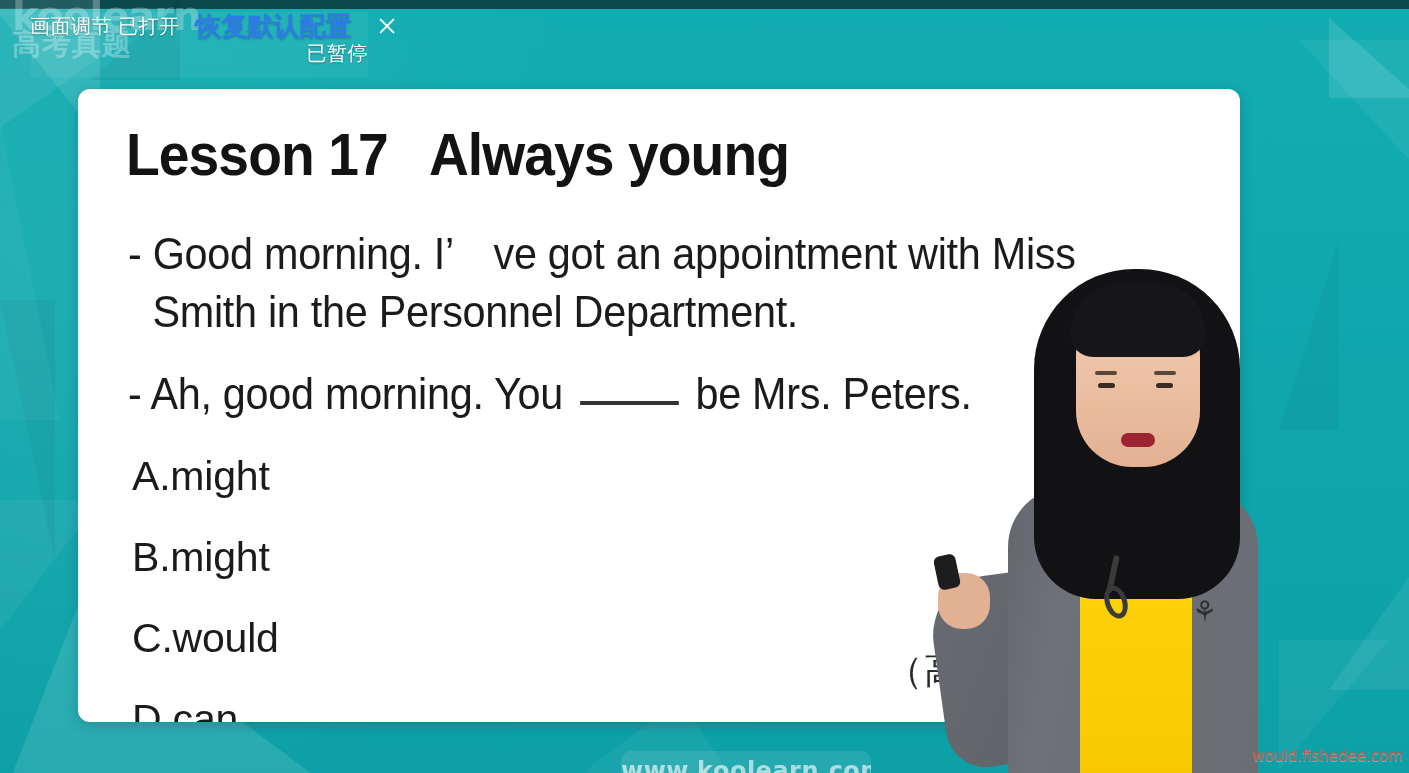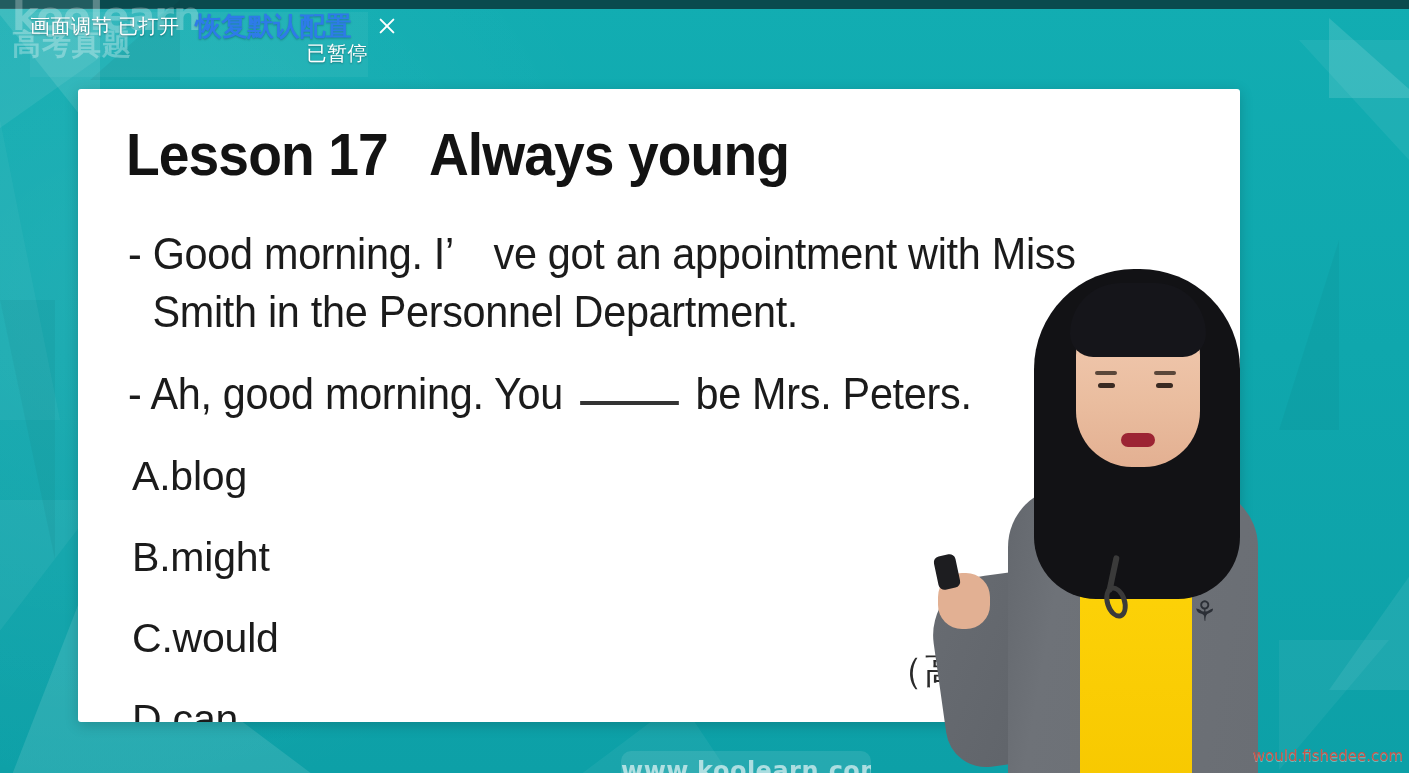--- a/index.html
+++ b/index.html
@@ -80,21 +80,21 @@
     font-size:15px; color:#C9564A;
     font-family:"DejaVu Sans", sans-serif;
     text-shadow:0 1px 0 rgba(255,255,255,.35);
   }
 
   
   .slide{
     position:absolute; left:78px; top:89px;
     width:1162px; height:633px;
     background:#fff;
-    border-radius:3px;
+    border-radius:12px;
     box-shadow:0 3px 14px rgba(0,0,0,.18);
     overflow:hidden;
   }
   .slide-inner{ position:relative; width:100%; height:100%; padding:26px 30px; }
 
   .slide-title{
     font-family:"Liberation Sans Narrow","Liberation Sans", sans-serif;
     font-weight:bold;
     font-size:60px;
     letter-spacing:-1px;
@@ -307,21 +307,21 @@
       </div>
 
       <div class="dlg dlg-2">
         <span>-</span>
         <span>Ah, good morning. You</span>
         <span class="blank"></span>
         <span>be Mrs. Peters.</span>
       </div>
 
       <div class="opts">
-        <div class="opt">A.blog</div>
+        <div class="opt">A.might</div>
         <div class="opt">B.might</div>
         <div class="opt">C.would</div>
         <div class="opt">D.can</div>
       </div>
 
       <div class="note">（高考真题）</div>
     </div>
   </div>
 
   <div class="presenter">

